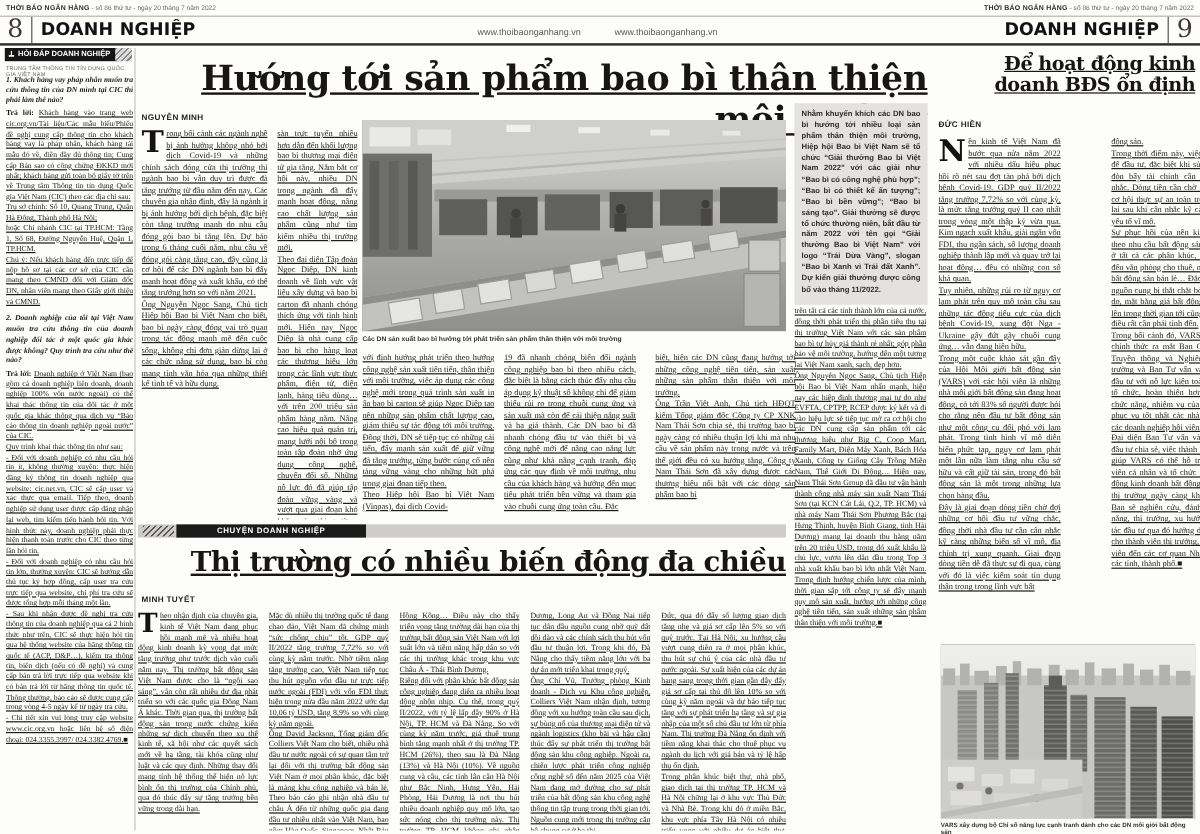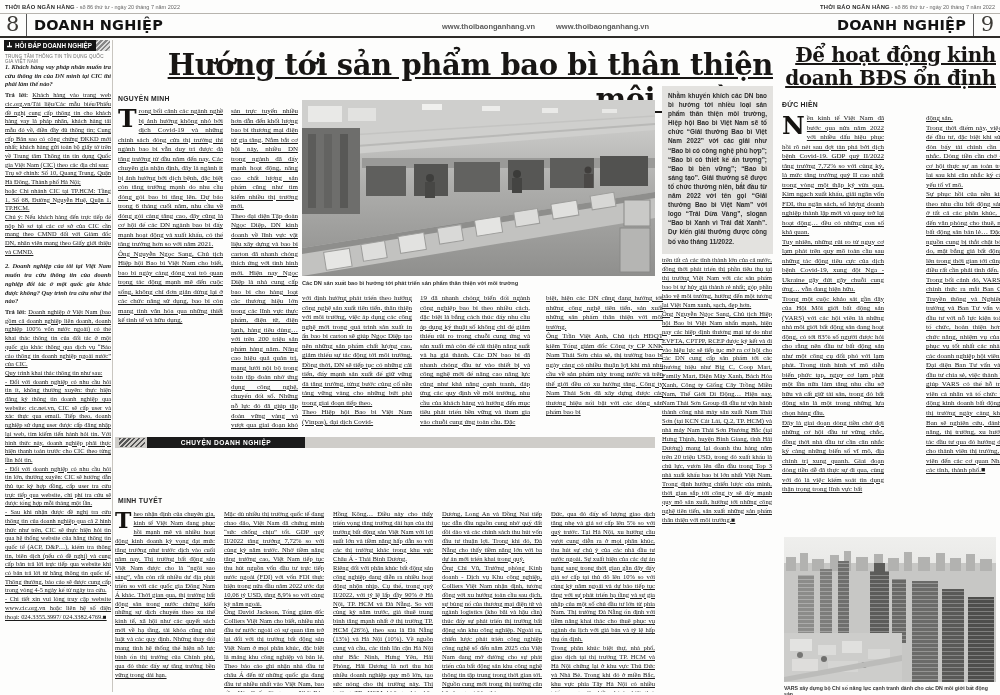--- a/index.html
+++ b/index.html
@@ -8,21 +8,21 @@
   .abs{position:absolute;}
   
   .mast{font-family:"Liberation Sans",sans-serif;font-size:5.5px;color:#666;top:4px;white-space:nowrap;}
   .mast b{color:#2a2a2a;font-size:5.8px;letter-spacing:.2px;}
   .rule-thin{height:1px;background:#b7b4ae;left:0;width:1000px;}
   .rule-dark{height:1.5px;background:#2e2c29;left:0;width:1000px;}
   
   .pagenum{font-family:"DejaVu Serif",serif;font-size:21px;color:#3c3a36;top:14px;line-height:1;}
   .folio-sec{font-family:"DejaVu Sans",sans-serif;font-weight:bold;font-size:14.5px;letter-spacing:.2px;color:#121212;top:17px;}
   .folio-div{width:1px;background:#555;top:14px;height:22px;}
-  .url{font-family:"Liberation Sans",sans-serif;font-weight:bold;font-size:7.5px;color:#5a5a5a;top:22px;margin-left:44px;}
+  .url{font-family:"Liberation Sans",sans-serif;font-weight:normal;font-size:7.5px;color:#5a5a5a;top:22px;}
   
   .vrule{width:1px;background:#c9c6c0;}
   
   .qa-label{left:4px;top:40px;width:92px;height:11px;background:#161616;color:#fff;
             font-family:"Liberation Sans",sans-serif;font-weight:bold;font-size:6.3px;
             display:flex;align-items:center;gap:3px;padding-left:3px;}
   .qa-hatch{left:96px;top:40px;width:14px;height:11px;
             background:repeating-linear-gradient(135deg,#888 0 1.5px,#ddd 1.5px 3.5px);}
   .qa-sub{left:5px;top:54px;width:106px;font-family:"Liberation Sans",sans-serif;font-size:4.6px;color:#6b6b6b;letter-spacing:.2px;}
   .qa-body{left:5px;top:63px;width:106px;height:628px;overflow:hidden;font-size:6.4px;line-height:1.36;text-align:justify;}
@@ -164,34 +164,35 @@
 Theo Hiệp hội Bao bì Việt Nam (Vinpas), đại dịch Covid-</span></div>
   <div class="abs col" style="left:420px;top:294px;width:110px;height:139px;"><span class="pre">19 đã nhanh chóng biến đổi ngành công nghiệp bao bì theo nhiều cách, đặc biệt là bằng cách thúc đẩy nhu cầu áp dụng kỹ thuật số không chỉ để giảm thiểu rủi ro trong chuỗi cung ứng và sản xuất mà còn để cải thiện năng suất và hạ giá thành. Các DN bao bì đã nhanh chóng đầu tư vào thiết bị và công nghệ mới để nâng cao năng lực cũng như khả năng cạnh tranh, đáp ứng các quy định về môi trường, nhu cầu của khách hàng và hướng đến mục tiêu phát triển bền vững và tham gia vào chuỗi cung ứng toàn cầu. Đặc</span></div>
   <div class="abs col" style="left:546px;top:294px;width:117px;height:139px;"><span class="pre">biệt, hiện các DN cũng đang hướng tới những công nghệ tiên tiến, sản xuất những sản phẩm thân thiện với môi trường.
 Ông Trần Việt Anh, Chủ tịch HĐQT kiêm Tổng giám đốc Công ty CP XNK Nam Thái Sơn chia sẻ, thị trường bao bì ngày càng có nhiều thuận lợi khi mà nhu cầu về sản phẩm này trong nước và trên thế giới đều có xu hướng tăng. Công ty Nam Thái Sơn đã xây dựng được các thương hiệu nổi bật với các dòng sản phẩm bao bì</span></div>
   <div class="abs col col6" style="left:662px;top:256px;width:110px;height:436px;"><span class="pre">trên tất cả các tỉnh thành lớn của cả nước, đồng thời phát triển thị phần tiêu thụ tại thị trường Việt Nam với các sản phẩm bao bì tự hủy giá thành rẻ nhất; góp phần bảo vệ môi trường, hướng đến một tương lai Việt Nam xanh, sạch, đẹp hơn.
 Ông Nguyễn Ngọc Sang, Chủ tịch Hiệp hội Bao bì Việt Nam nhấn mạnh, hiện nay các hiệp định thương mại tự do như EVFTA, CPTPP, RCEP được ký kết và đi vào hiệu lực sẽ tiếp tục mở ra cơ hội cho các DN cung cấp sản phẩm tới các thương hiệu như Big C, Coop Mart, Family Mart, Điện Máy Xanh, Bách Hóa Xanh, Công ty Giống Cây Trồng Miền Nam, Thế Giới Di Động… Hiện nay, Nam Thái Sơn Group đã đầu tư vận hành thành công nhà máy sản xuất Nam Thái Sơn (tại KCN Cát Lái, Q.2, TP. HCM) và nhà máy Nam Thái Sơn Phương Bắc (tại Hưng Thịnh, huyện Bình Giang, tỉnh Hải Dương) mang lại doanh thu hàng năm trên 20 triệu USD, trong đó xuất khẩu là chủ lực, vươn lên dẫn đầu trong Top 3 nhà xuất khẩu bao bì lớn nhất Việt Nam. Trong định hướng chiến lược của mình, thời gian sắp tới công ty sẽ đẩy mạnh quy mô sản xuất, hướng tới những công nghệ tiên tiến, sản xuất những sản phẩm thân thiện với môi trường.■</span></div>
 
   <div class="abs kicker-strip"></div>
   <div class="abs kicker-hatch"></div>
   <div class="abs kicker-box">CHUYỆN DOANH NGHIỆP</div>
+  <div class="abs headline" style="left:115px;top:455px;width:540px;font-size:23px;">Thị trường có nhiều biến động đa chiều</div>
   <div class="abs byline" style="left:118px;top:497px;">MINH TUYẾT</div>
 
   <div class="abs col" style="left:115px;top:510px;width:100px;height:182px;font-size:6.6px;"><span class="dropcap" style="font-size:22px;">T</span><span class="pre">heo nhận định của chuyên gia, kinh tế Việt Nam đang phục hồi mạnh mẽ và nhiều hoạt động kinh doanh kỳ vọng đạt mức tăng trưởng như trước dịch vào cuối năm nay. Thị trường bất động sản Việt Nam được cho là “ngôi sao sáng”, vẫn còn rất nhiều dư địa phát triển so với các quốc gia Đông Nam Á khác. Thời gian qua, thị trường bất động sản trong nước chứng kiến những sự dịch chuyển theo xu thế kinh tế, xã hội như các quyết sách mới về hạ tầng, tài khóa cũng như luật và các quy định. Những thay đổi mang tính hệ thống thể hiện nỗ lực bình ổn thị trường của Chính phủ, qua đó thúc đẩy sự tăng trưởng bền vững trong dài hạn.</span></div>
   <div class="abs col" style="left:224px;top:510px;width:100px;height:182px;font-size:6.6px;"><span class="pre">Mặc dù nhiều thị trường quốc tế đang chao đảo, Việt Nam đã chứng minh “sức chống chịu” tốt. GDP quý II/2022 tăng trưởng 7,72% so với cùng kỳ năm trước. Nhờ tiềm năng tăng trưởng cao, Việt Nam tiếp tục thu hút nguồn vốn đầu tư trực tiếp nước ngoài (FDI) với vốn FDI thực hiện trong nửa đầu năm 2022 ước đạt 10,06 tỷ USD, tăng 8,9% so với cùng kỳ năm ngoái.
 Ông David Jackson, Tổng giám đốc Colliers Việt Nam cho biết, nhiều nhà đầu tư nước ngoài có sự quan tâm trở lại đối với thị trường bất động sản Việt Nam ở mọi phân khúc, đặc biệt là mảng khu công nghiệp và bán lẻ. Theo báo cáo ghi nhận nhà đầu tư châu Á đến từ những quốc gia đang đầu tư nhiều nhất vào Việt Nam, bao gồm Hàn Quốc, Singapore, Nhật Bản và</span></div>
   <div class="abs col" style="left:333px;top:510px;width:100px;height:182px;font-size:6.6px;"><span class="pre">Hồng Kông… Điều này cho thấy triển vọng tăng trưởng dài hạn của thị trường bất động sản Việt Nam với lợi suất lớn và tiềm năng hấp dẫn so với các thị trường khác trong khu vực Châu Á - Thái Bình Dương.
 Riêng đối với phân khúc bất động sản công nghiệp đang diễn ra nhiều hoạt động nhộn nhịp. Cụ thể, trong quý II/2022, với tỷ lệ lấp đầy 90% ở Hà Nội, TP. HCM và Đà Nẵng. So với cùng kỳ năm trước, giá thuê trung bình tăng mạnh nhất ở thị trường TP. HCM (26%), theo sau là Đà Nẵng (13%) và Hà Nội (10%). Về nguồn cung và cầu, các tỉnh lân cận Hà Nội như Bắc Ninh, Hưng Yên, Hải Phòng, Hải Dương là nơi thu hút nhiều doanh nghiệp quy mô lớn, tạo sức nóng cho thị trường này. Thị trường TP. HCM không ghi nhận nguồn cung mới và Bình</span></div>
   <div class="abs col" style="left:442px;top:510px;width:100px;height:182px;font-size:6.6px;"><span class="pre">Dương, Long An và Đồng Nai tiếp tục dẫn đầu nguồn cung nhờ quỹ đất dồi dào và các chính sách thu hút vốn đầu tư thuận lợi. Trong khi đó, Đà Nẵng cho thấy tiềm năng lớn với ba dự án mới triển khai trong quý.
 Ông Chí Vũ, Trưởng phòng Kinh doanh - Dịch vụ Khu công nghiệp, Colliers Việt Nam nhận định, tương đồng với xu hướng toàn cầu sau dịch, sự bùng nổ của thương mại điện tử và ngành logistics (kho bãi và hậu cần) thúc đẩy sự phát triển thị trường bất động sản khu công nghiệp. Ngoài ra, chiến lược phát triển công nghiệp công nghệ số đến năm 2025 của Việt Nam đang mở đường cho sự phát triển của bất động sản khu công nghệ thông tin tập trung trong thời gian tới.
 Nguồn cung mới trong thị trường căn hộ chung cư ở ba thị</span></div>
   <div class="abs col" style="left:551px;top:510px;width:104px;height:182px;font-size:6.6px;"><span class="pre">Đức, qua đó đẩy số lượng giao dịch tăng nhẹ và giá sơ cấp lên 5% so với quý trước. Tại Hà Nội, xu hướng cầu vượt cung diễn ra ở mọi phân khúc, thu hút sự chú ý của các nhà đầu tư nước ngoài. Sự xuất hiện của các dự án hạng sang trong thời gian gần đây đẩy giá sơ cấp tại thủ đô lên 10% so với cùng kỳ năm ngoái và dự báo tiếp tục tăng với sự phát triển hạ tầng và sự gia nhập của một số chủ đầu tư lớn từ phía Nam. Thị trường Đà Nẵng ổn định với tiềm năng khai thác cho thuê phục vụ ngành du lịch với giá bán và tỷ lệ hấp thụ ổn định.
 Trong phân khúc biệt thự, nhà phố, giao dịch tại thị trường TP. HCM và Hà Nội chững lại ở khu vực Thủ Đức và Nhà Bè. Trong khi đó ở miền Bắc, khu vực phía Tây Hà Nội có nhiều triển vọng với nhiều dự án biệt thự, nhà phố mới trong các khu đô thị lớn.</span></div>
 
-  <div class="abs headline" style="left:779px;top:44px;width:217px;font-size:20px;line-height:1.15;">Để hoạt động kinh doanh BĐS ổn định</div>
+  <div class="abs headline" style="left:779px;top:44px;width:217px;font-size:16px;line-height:1.15;">Để hoạt động kinh doanh BĐS ổn định</div>
   <div class="abs byline" style="left:782px;top:101px;">ĐỨC HIỀN</div>
   <div class="abs col" style="left:782px;top:114px;width:102px;height:416px;"><span class="dropcap">N</span><span class="pre">ền kinh tế Việt Nam đã bước qua nửa năm 2022 với nhiều dấu hiệu phục hồi rõ nét sau đợt tàn phá bởi dịch bệnh Covid-19. GDP quý II/2022 tăng trưởng 7,72% so với cùng kỳ, là mức tăng trưởng quý II cao nhất trong vòng một thập kỷ vừa qua. Kim ngạch xuất khẩu, giải ngân vốn FDI, thu ngân sách, số lượng doanh nghiệp thành lập mới và quay trở lại hoạt động… đều có những con số khả quan.
 Tuy nhiên, những rủi ro từ nguy cơ lạm phát trên quy mô toàn cầu sau những tác động tiêu cực của dịch bệnh Covid-19, xung đột Nga - Ukraine gây đứt gãy chuỗi cung ứng… vẫn đang hiện hữu.
 Trong một cuộc khảo sát gần đây của Hội Môi giới bất động sản (VARS) với các hội viên là những nhà môi giới bất động sản đang hoạt động, có tới 83% số người được hỏi cho rằng nên đầu tư bất động sản như một công cụ đối phó với lạm phát. Trong tình hình vĩ mô diễn biến phức tạp, nguy cơ lạm phát một lần nữa làm tăng nhu cầu sở hữu và cất giữ tài sản, trong đó bất động sản là một trong những lựa chọn hàng đầu.
 Đây là giai đoạn dòng tiền chờ đợi những cơ hội đầu tư vững chắc, đồng thời nhà đầu tư cần cân nhắc kỹ càng những biến số vĩ mô, địa chính trị xung quanh. Giai đoạn dòng tiền dễ đã thực sự đi qua, cùng với đó là việc kiểm soát tín dụng thận trọng trong lĩnh vực bất</span></div>
   <div class="abs col" style="left:926px;top:114px;width:103px;height:416px;"><span class="pre">động sản.
 Trong thời điểm này, việc mua nhà để đầu tư, đặc biệt khi sử dụng các đòn bẩy tài chính cần được cân nhắc. Dòng tiền cần chờ đợi những cơ hội thực sự an toàn trong tương lai sau khi cân nhắc kỹ càng những yếu tố vĩ mô.
 Sự phục hồi của nền kinh tế kéo theo nhu cầu bất động sản tăng cao ở tất cả các phân khúc, từ căn hộ đến văn phòng cho thuê, nhà xưởng, bất động sản bán lẻ… Đặc biệt, việc nguồn cung bị thắt chặt bởi nhiều lý do, mặt bằng giá bất động sản tăng lên trong thời gian tới cũng là những điều rất cần phải tính đến.
 Trong bối cảnh đó, VARS cũng vừa chính thức ra mắt Ban Công nghệ Truyền thông và Nghiên cứu thị trường và Ban Tư vấn và xúc tiến đầu tư với nỗ lực kiện toàn bộ máy tổ chức, hoàn thiện hơn nữa các chức năng, nhiệm vụ của hội nhằm phục vụ tốt nhất các nhà môi giới, các doanh nghiệp hội viên.
 Đại diện Ban Tư vấn và Xúc tiến đầu tư chia sẻ, việc thành lập Ban sẽ giúp VARS có thể hỗ trợ các hội viên cá nhân và tổ chức trong hoạt động kinh doanh bất động sản trong thị trường ngày càng khắc nghiệt. Ban sẽ nghiên cứu, đánh giá tiềm năng, thị trường, xu hướng và đối tác đầu tư qua đó hướng dẫn, tư vấn cho thành viên thị trường, từ các hội viên đến các cơ quan Nhà nước tại các tỉnh, thành phố.■</span></div>

